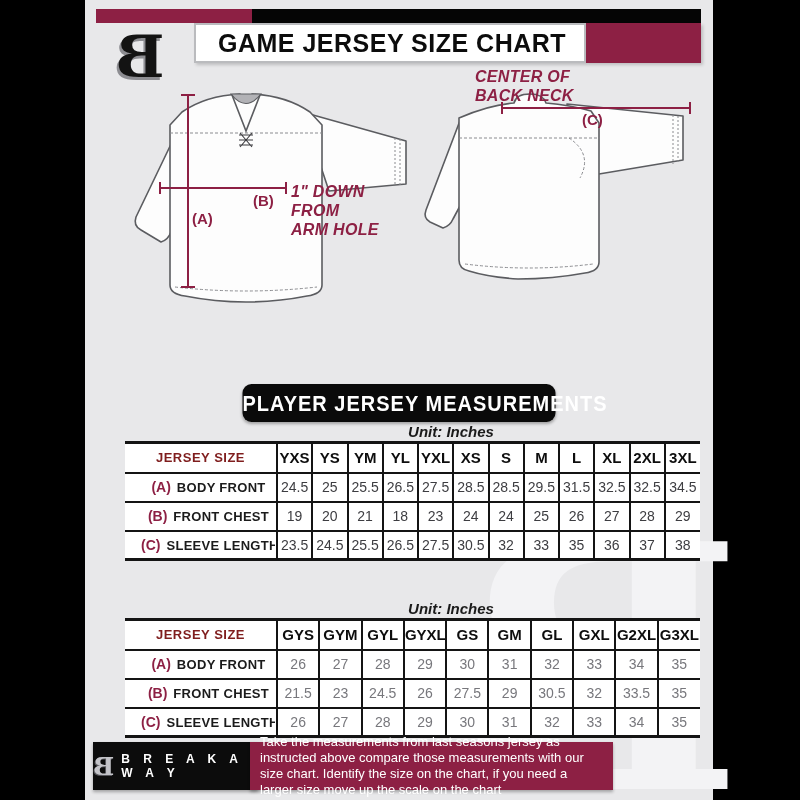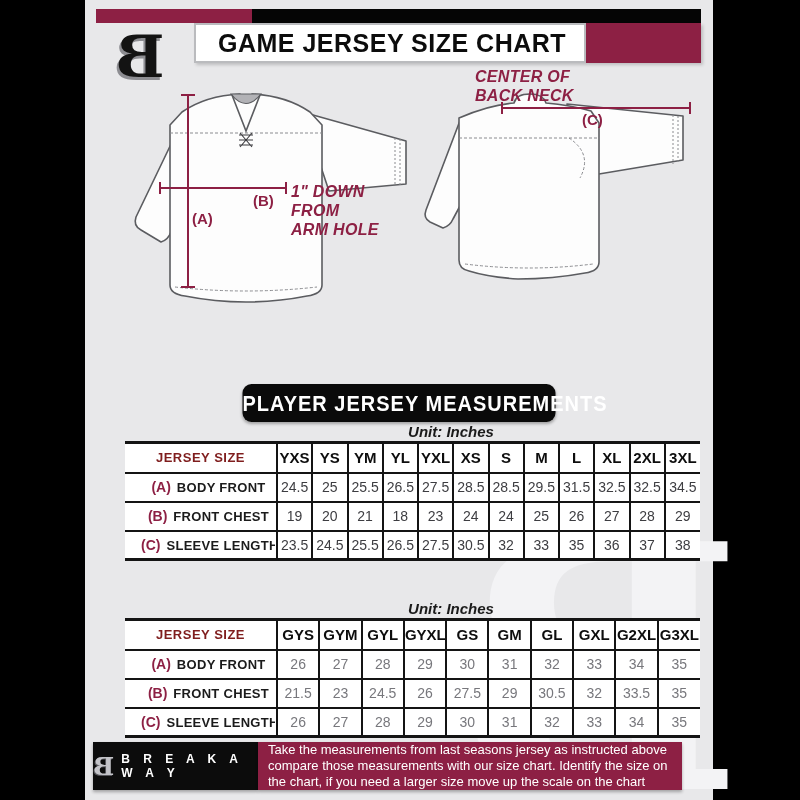--- a/index.html
+++ b/index.html
@@ -90,21 +90,21 @@
   .val.player-val { color:#3d3d41; }
   .val.goalie-val { color:#77777c; }
 
   
   .footer-black { left:8px; top:742px; width:165px; height:48px; background:#0c0c0c;
     display:flex; align-items:center; justify-content:center; gap:7px;
     box-shadow:0 2px 3px rgba(0,0,0,.3); }
   .footer-logo { font-family:"DejaVu Serif", serif; font-weight:900; font-size:25px;
     line-height:1; color:#c3c3c8; transform:scaleX(-1); text-shadow:1px 1px 0 #57575c; }
   .footer-brand { color:#fff; font-weight:700; font-size:12px; letter-spacing:5px; }
-  .footer-maroon { left:173px; top:742px; width:424px; height:48px; background:var(--maroon);
+  .footer-maroon { left:165px; top:742px; width:363px; height:48px; background:var(--maroon);
     display:flex; align-items:center; box-shadow:0 2px 3px rgba(0,0,0,.3); }
   .footer-maroon p { color:#fff; font-size:13px; line-height:1.22; padding:0 10px; }
 </style>
 </head>
 <body>
 
 <div class="frame left"></div>
 <div class="frame right"></div>
 
 <div class="page">

